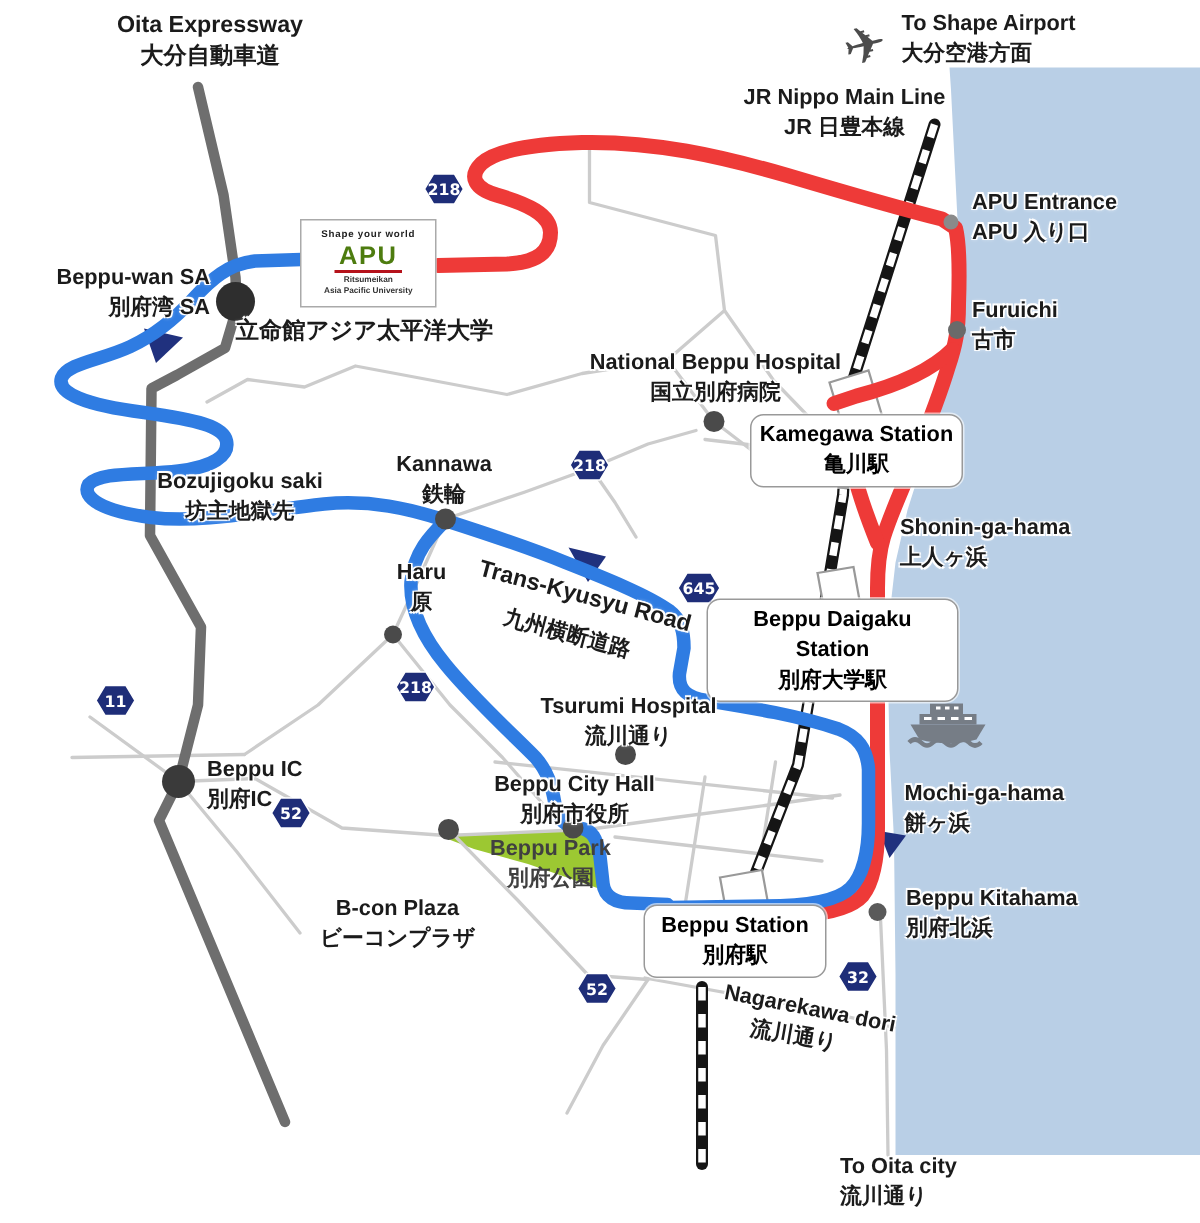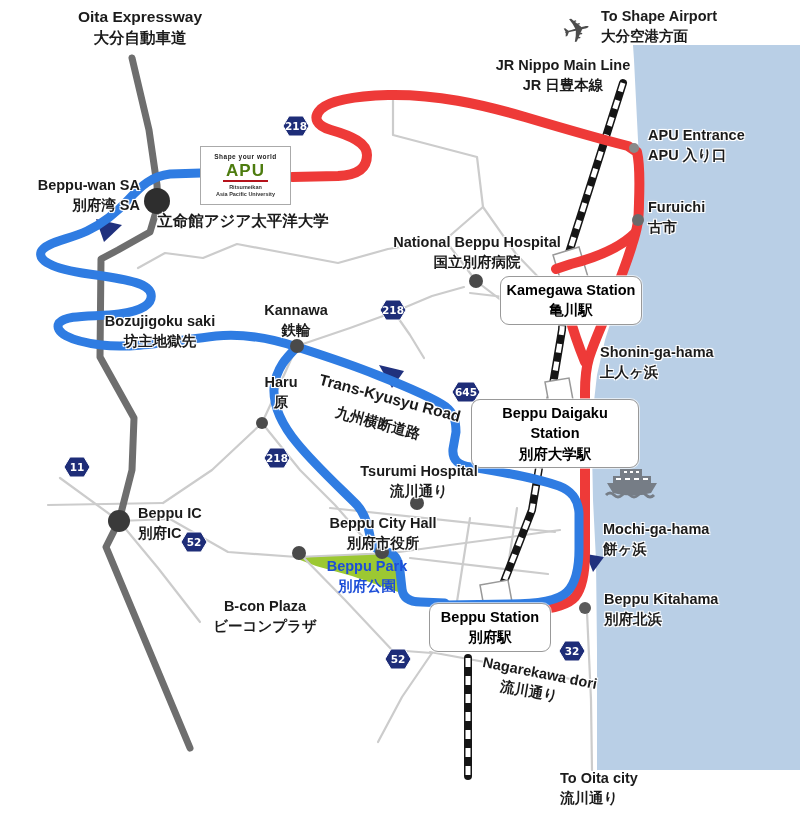--- a/index.html
+++ b/index.html
@@ -5,21 +5,21 @@
   html,body{margin:0;padding:0;background:#fff;}
   #map{position:relative;width:800px;height:815px;overflow:hidden;background:#fff;
        font-family:"Liberation Sans","DejaVu Sans",sans-serif;}
   #map svg{position:absolute;left:0;top:0;}
   .lbl{position:absolute;font-weight:bold;color:#1b1b1b;font-size:14.5px;line-height:1.38;
        white-space:nowrap;text-align:center;
        text-shadow:-1px -1px 0 #fff,1px -1px 0 #fff,-1px 1px 0 #fff,1px 1px 0 #fff,0 0 3px #fff;}
   .lbl.left{text-align:left;}
   .lbl.right{text-align:right;}
   .lbl.big{font-size:15.5px;}
-  .lbl.green{color:#1d4ed8;}
+  .lbl.green{color:#404040;}
   .station-box{position:absolute;background:#fff;border:1.5px solid #999;border-radius:9px;
        text-align:center;font-weight:bold;font-size:14.5px;line-height:1.4;color:#000000;
        padding:3px 4px;box-shadow:0 0 0 1px rgba(255,255,255,.6);}
   .rot{transform-origin:center center;}
   #apu-box{position:absolute;left:200px;top:146px;width:89px;height:57px;background:#fff;
        border:1.5px solid #aaa;display:flex;flex-direction:column;align-items:center;
        justify-content:center;text-align:center;}
   #apu-box .tagline{font-size:6.5px;font-weight:bold;color:#222;letter-spacing:.5px;}
   #apu-box .logo{font-size:17px;font-weight:bold;color:#4d7c0f;letter-spacing:1px;line-height:1;
        border-bottom:2.5px solid #b5121b;padding:1px 3px 1px 3px;margin:1px 0 2px 0;}

